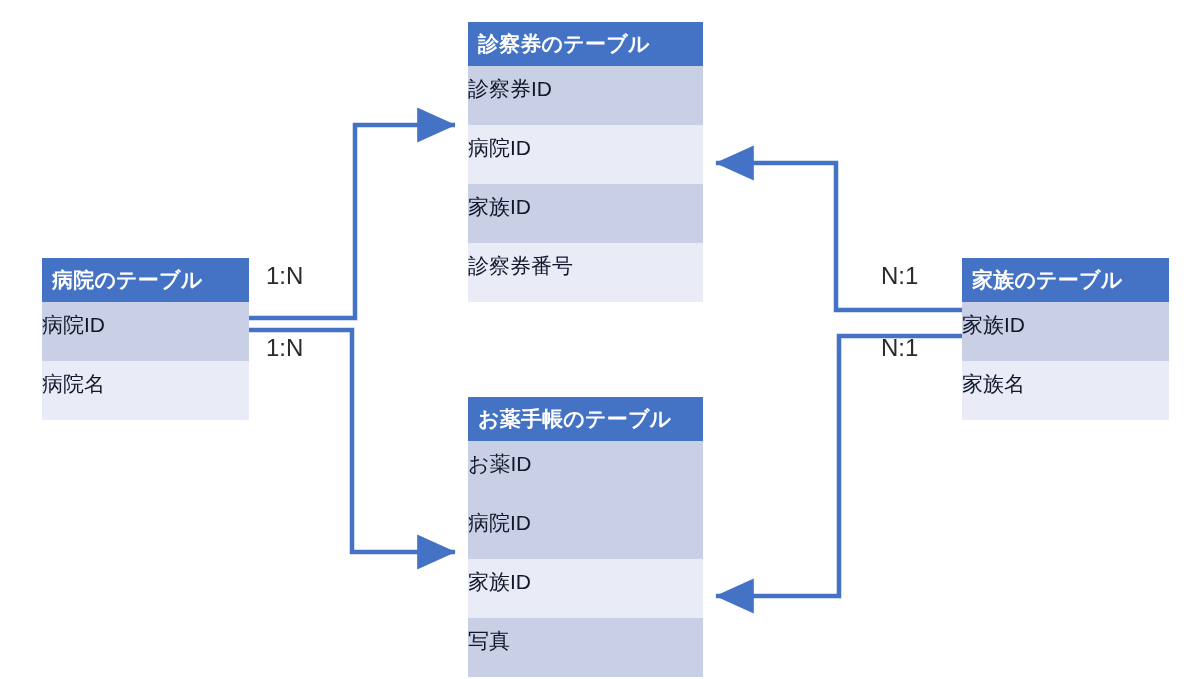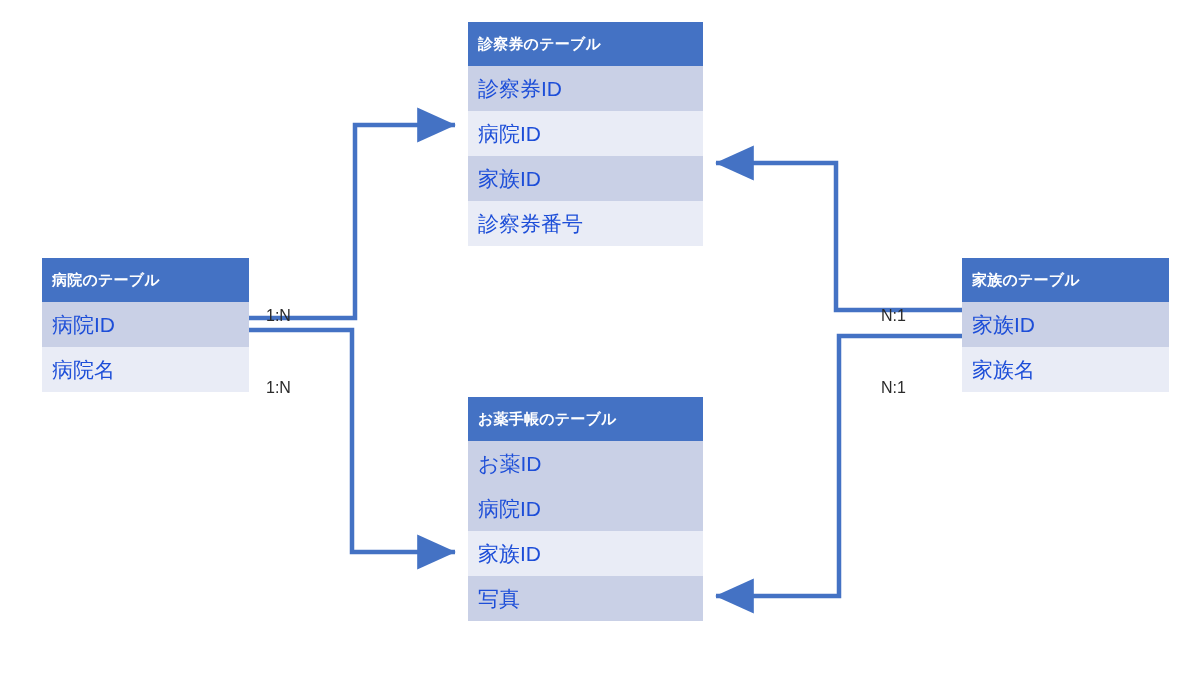--- a/index.html
+++ b/index.html
@@ -34,50 +34,48 @@
   
   .table-box {
     position: absolute;
     z-index: 2;
     box-sizing: border-box;
   }
   .table-header {
     background: #4472C4;
     color: #ffffff;
     font-weight: bold;
-    font-size: 15px;
+    font-size: 21px;
     line-height: 44px;
     height: 44px;
     padding-left: 10px;
     box-sizing: border-box;
     white-space: nowrap;
     letter-spacing: 0.2px;
   }
   .table-row {
-    height: 45px;
+    height: 59px;
     line-height: 45px;
     font-size: 21px;
-    padding-left: 10px;
     box-sizing: border-box;
     white-space: nowrap;
-    color: #1d4ed8;
+    color: #0f172a;
   }
   .table-row.band-dark  { background: #C9D0E6; }
   .table-row.band-light { background: #E9ECF6; }
 
   
   .card-label {
     position: absolute;
     z-index: 3;
-    font-size: 16px;
+    font-size: 24px;
     line-height: 24px;
     color: #2b2b2b;
     white-space: nowrap;
     background: transparent;
-    margin-top: 40px;
   }
 </style>
 </head>
 <body>
 
 <div id="canvas">
 
   <svg id="connectors" viewBox="0 0 1200 679" xmlns="http://www.w3.org/2000/svg">
     <defs>
       <marker id="arrow-right" markerWidth="9" markerHeight="9" refX="8.4" refY="4.5" orient="auto" markerUnits="strokeWidth">

